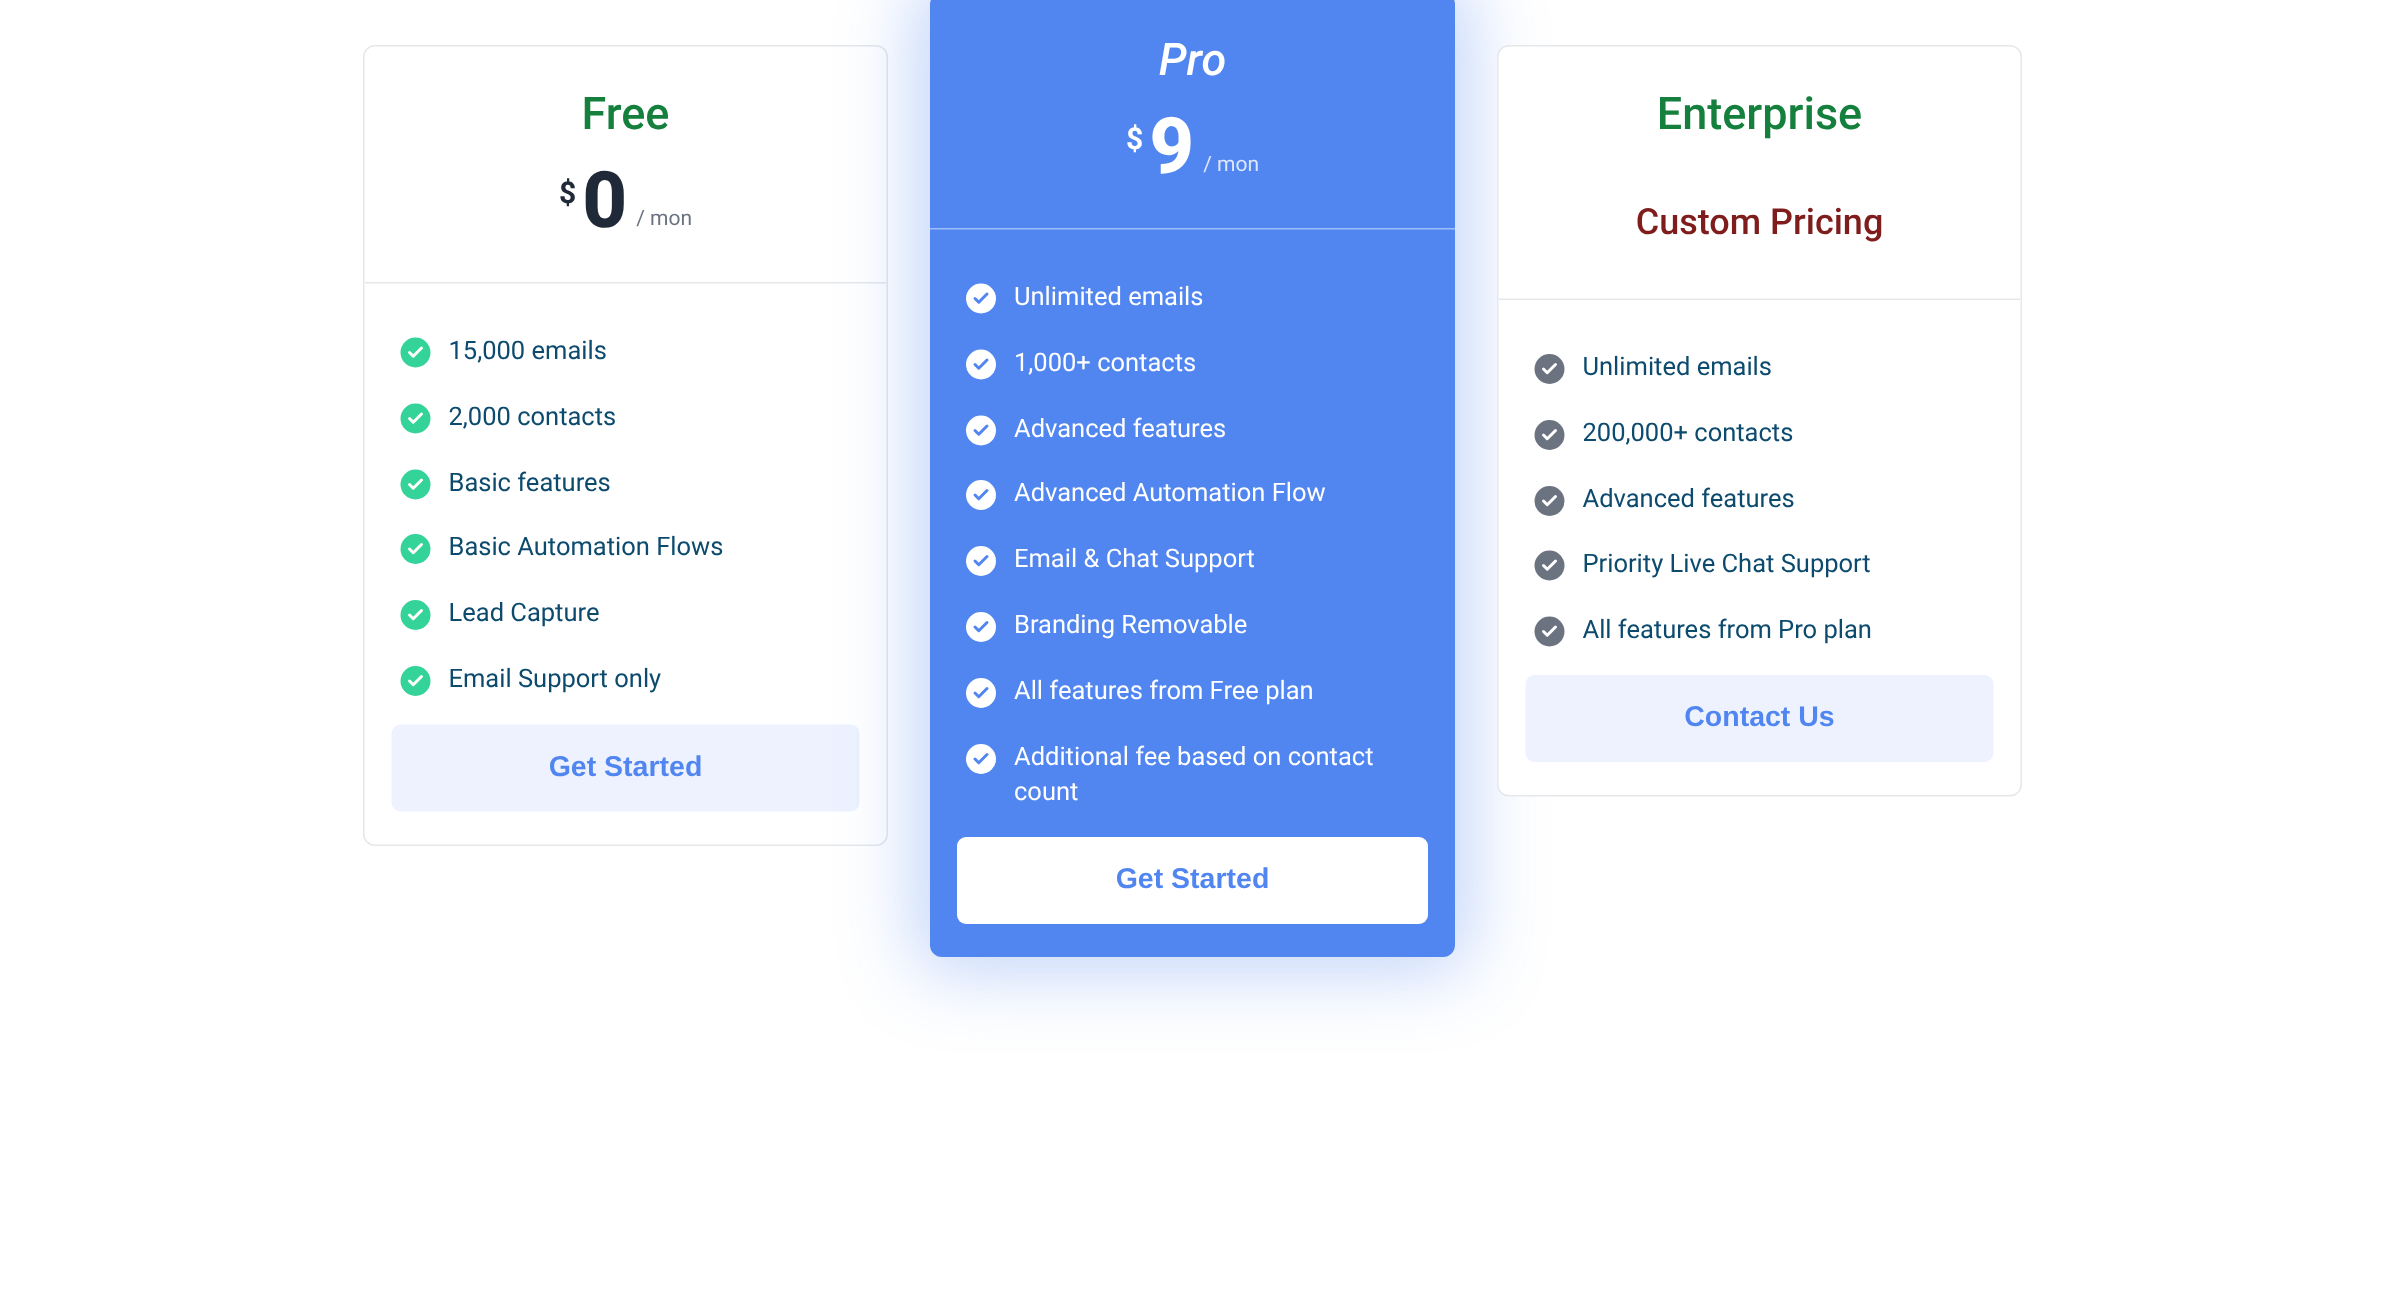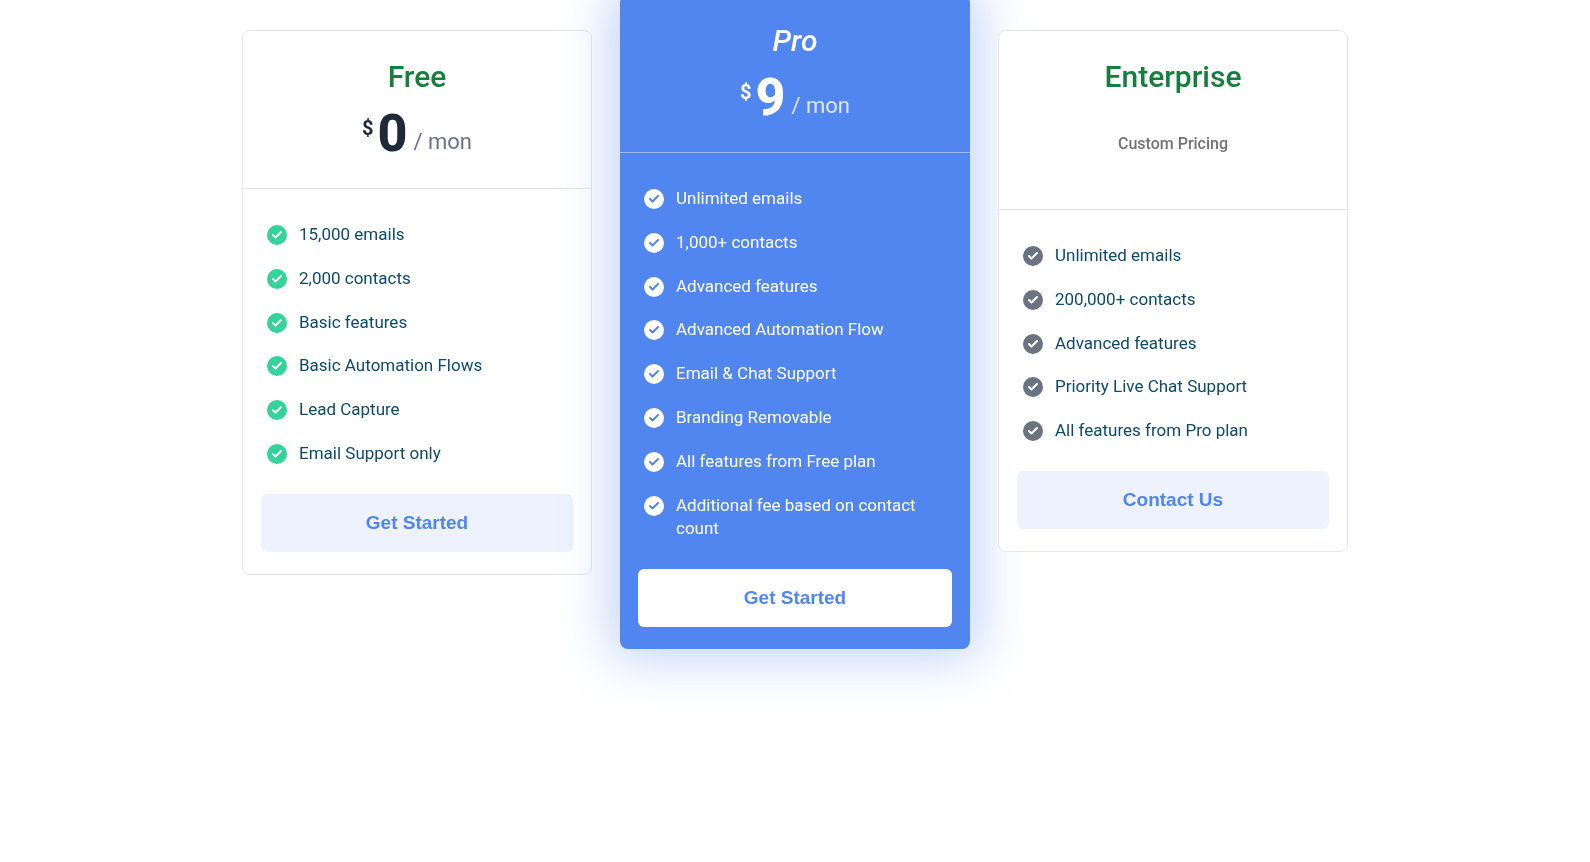--- a/index.html
+++ b/index.html
@@ -62,35 +62,35 @@
     font-weight: 700;
     align-self: flex-start;
     margin-top: 8px;
   }
   .amount {
     font-size: 52px;
     font-weight: 800;
     line-height: 1;
   }
   .period {
-    font-size: 22px;
+    font-size: 14px;
     color: #6b7280;
     margin-bottom: 6px;
     margin-left: 2px;
   }
   .card.highlight .period { color: #eef2ff; opacity: 0.9; }
   .custom-pricing {
-    font-size: 16px;
-    color: #737373;
+    font-size: 24px;
+    color: #7f1d1d;
     margin-top: 40px;
-    margin-bottom: 28px;
+    margin-bottom: 9px;
     font-weight: 500;
   }
   .card-body {
-    padding: 24px 24px 18px;
+    padding: 24px 24px 7px;
     flex: 1;
   }
   .feature-list { list-style: none; }
   .feature-item {
     display: flex;
     align-items: flex-start;
     gap: 12px;
     padding: 10px 0;
     font-size: 17px;
     color: #0c4a6e;

